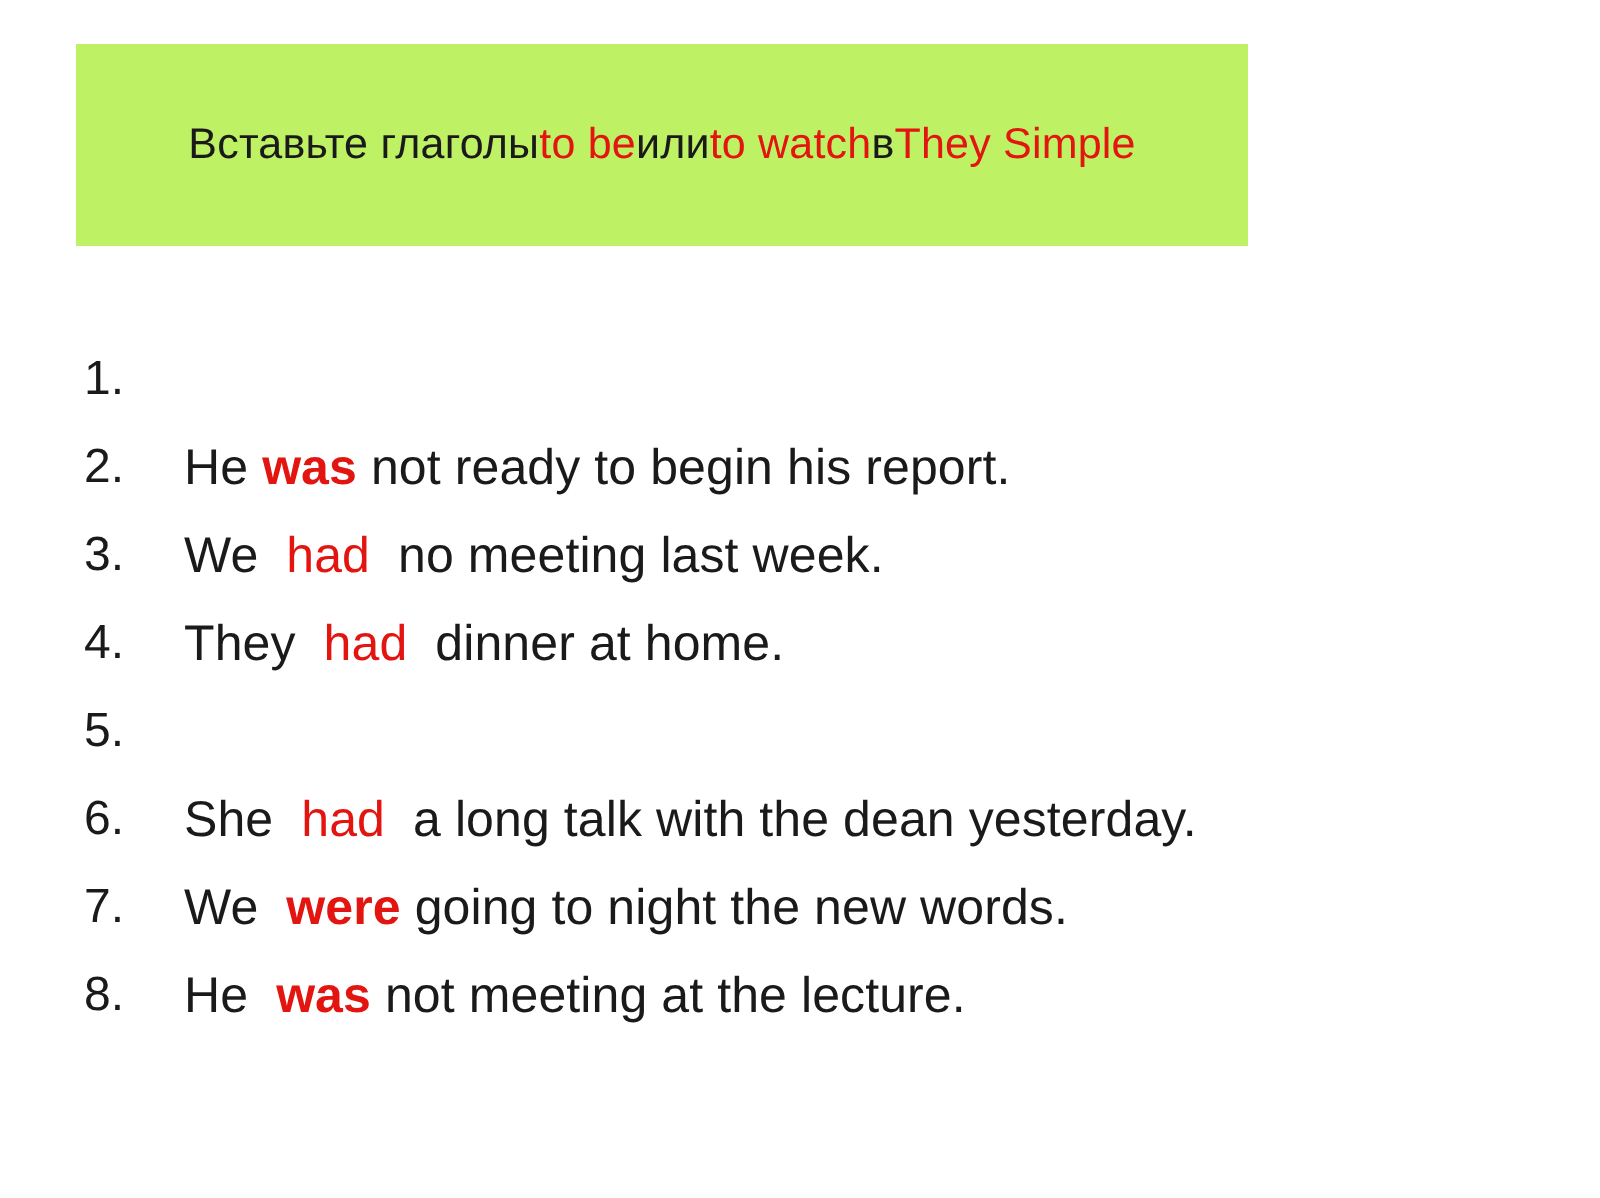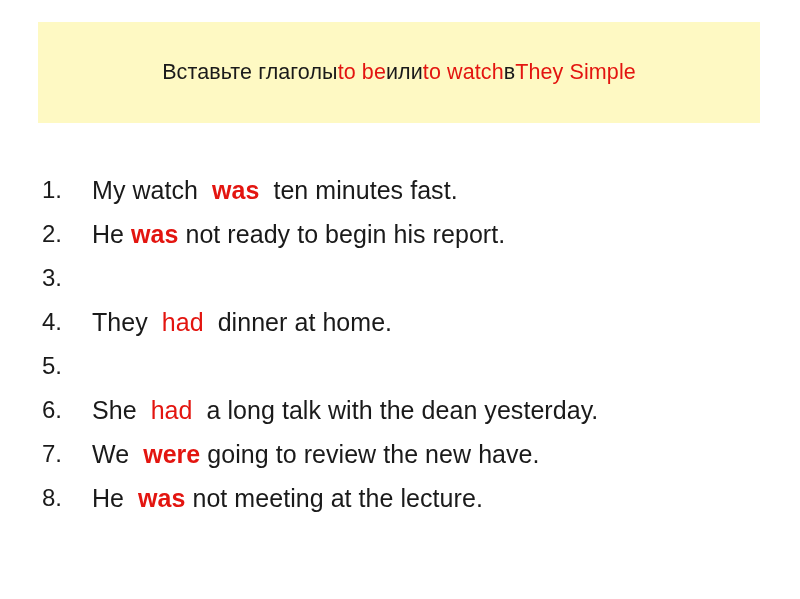--- a/index.html
+++ b/index.html
@@ -13,23 +13,23 @@
     font-family: "Liberation Sans", sans-serif;
     overflow: hidden;
     position: relative;
   }
 
   
   #title-banner {
     position: absolute;
     left: 38px;
     top: 22px;
-    width: 722px;
+    width: 586px;
     height: 101px;
-    background: #fef9c3;
+    background: #bef264;
     box-sizing: border-box;
   }
   #title-text {
     position: absolute;
     left: 0;
     top: 0;
     width: 100%;
     height: 100%;
     display: flex;
     align-items: center;
@@ -99,41 +99,41 @@
       <span class="seg"> или </span>
       <span class="seg red">to watch</span>
       <span class="seg"> в </span>
       <span class="seg red">They Simple</span>
     </div>
 </div>
 
 <div id="exercise-list">
     <div class="exercise-row">
       <div class="row-number">1.</div>
-      <div class="row-sentence"><span class="seg">My watch  </span><span class="seg answer bold">was</span><span class="seg">  ten minutes fast.</span></div>
     </div>
     <div class="exercise-row">
       <div class="row-number">2.</div>
       <div class="row-sentence"><span class="seg">He </span><span class="seg answer bold">was</span><span class="seg"> not ready to begin his report.</span></div>
     </div>
     <div class="exercise-row">
       <div class="row-number">3.</div>
+      <div class="row-sentence"><span class="seg">We  </span><span class="seg answer">had</span><span class="seg">  no meeting last week.</span></div>
     </div>
     <div class="exercise-row">
       <div class="row-number">4.</div>
       <div class="row-sentence"><span class="seg">They  </span><span class="seg answer">had</span><span class="seg">  dinner at home.</span></div>
     </div>
     <div class="exercise-row">
       <div class="row-number">5.</div>
     </div>
     <div class="exercise-row">
       <div class="row-number">6.</div>
       <div class="row-sentence"><span class="seg">She  </span><span class="seg answer">had</span><span class="seg">  a long talk with the dean yesterday.</span></div>
     </div>
     <div class="exercise-row">
       <div class="row-number">7.</div>
-      <div class="row-sentence"><span class="seg">We  </span><span class="seg answer bold">were</span><span class="seg"> going to review the new have.</span></div>
+      <div class="row-sentence"><span class="seg">We  </span><span class="seg answer bold">were</span><span class="seg"> going to night the new words.</span></div>
     </div>
     <div class="exercise-row">
       <div class="row-number">8.</div>
       <div class="row-sentence"><span class="seg">He  </span><span class="seg answer bold">was</span><span class="seg"> not meeting at the lecture.</span></div>
     </div>
   </div>
 
 </body></html>

